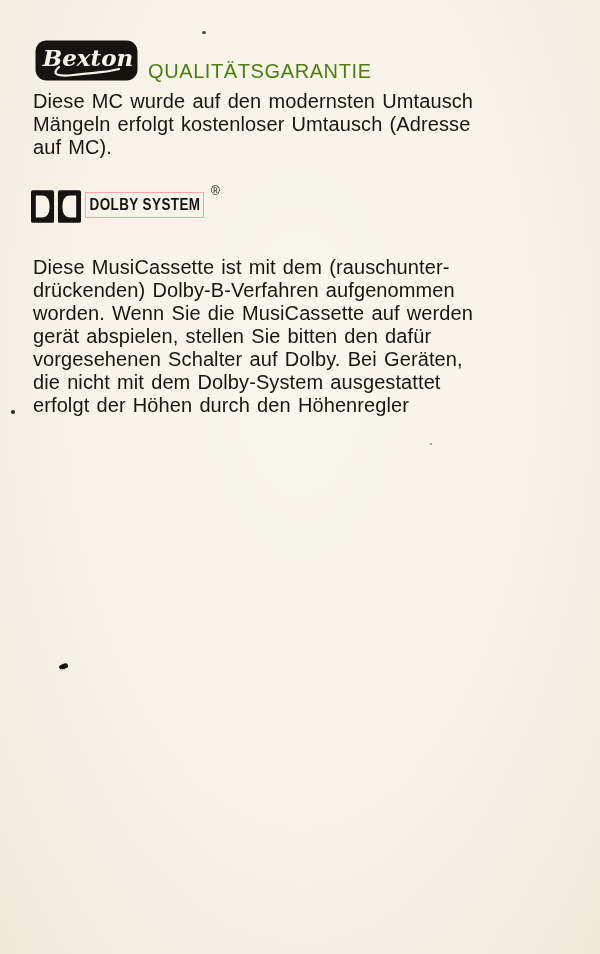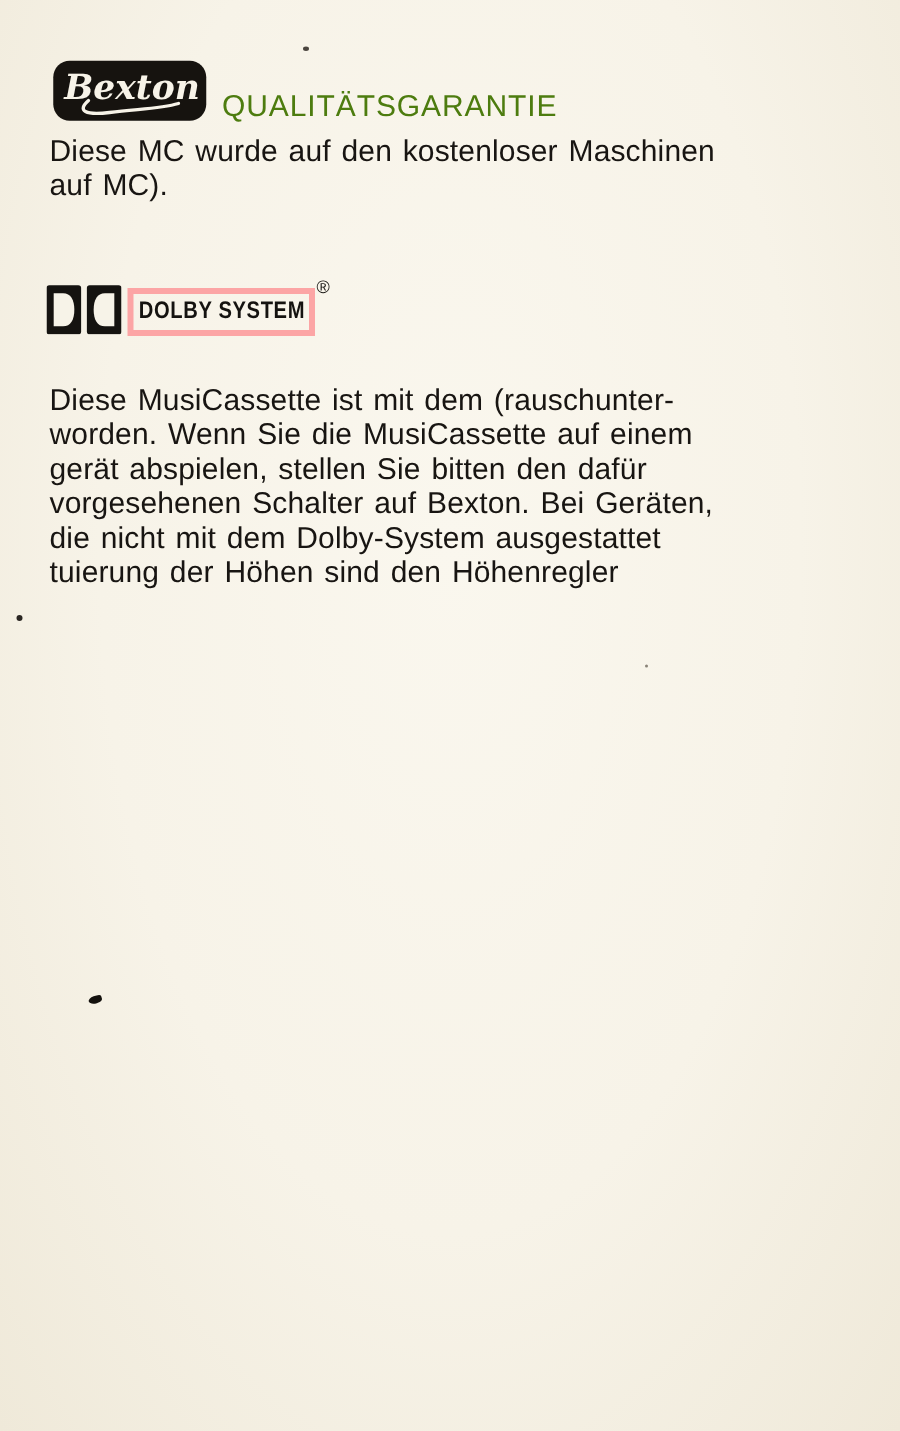--- a/index.html
+++ b/index.html
@@ -40,21 +40,21 @@
   }
   .para-guarantee { top: 90px; }
   .para-dolby-notice { top: 256px; }
 
   
   .dolby-row { position: absolute; left: 31px; top: 189px; height: 36px; }
   .dolby-dd { position: absolute; left: 0; top: 1px; }
   .dolby-box {
     position: absolute; left: 54px; top: 3px;
     width: 117px; height: 24px;
-    border: 4px solid #fca5a5;
+    border: 1px solid #fca5a5;
     background: transparent;
     display: flex; align-items: center; justify-content: center;
   }
   .dolby-box .dolby-label {
     display: inline-block;
     font-size: 16px; font-weight: 700;
     letter-spacing: 0.5px;
     transform: scaleX(0.84);
     white-space: nowrap;
     color: #151310;
@@ -87,43 +87,45 @@
     <svg width="103" height="41" viewBox="0 0 103 41">
       <rect x="0.5" y="0.5" width="102" height="40" rx="11" fill="#16130f"></rect>
       <text x="53" y="26" text-anchor="middle" font-family="DejaVu Serif, serif" font-style="italic" font-weight="bold" font-size="23" fill="#f7f3e8">Bexton</text>
       <path d="M24 27 C16 34 22 37 38 35 C58 32.5 72 32.5 84 29" fill="none" stroke="#f7f3e8" stroke-width="2.2" stroke-linecap="round"></path>
     </svg>
   </div>
 
   <h1 class="heading">QUALITÄTSGARANTIE</h1>
 
   <section class="para para-guarantee">
-    <div class="line">Diese MC wurde auf den kostenloser Maschinen</div>
+    <div class="line">Diese MC wurde auf den modernsten Umtausch</div>
+    <div class="line">Mängeln erfolgt kostenloser Umtausch (Adresse</div>
     <div class="line">auf MC).</div>
   </section>
 
   <div class="dolby-row">
     <svg class="dolby-dd" width="50" height="33" viewBox="0 0 52 34">
       <rect x="0" y="0" width="24" height="34" rx="2" fill="#151310"></rect>
       <path d="M5 5.5 H11.5 C16.8 5.5 19.3 10 19.3 17 C19.3 24 16.8 28.5 11.5 28.5 H5 Z" fill="#f7f3e8"></path>
       <rect x="28" y="0" width="24" height="34" rx="2" fill="#151310"></rect>
       <path d="M47 5.5 H40.5 C35.2 5.5 32.7 10 32.7 17 C32.7 24 35.2 28.5 40.5 28.5 H47 Z" fill="#f7f3e8"></path>
     </svg>
     <div class="dolby-box">
       <span class="dolby-label">DOLBY SYSTEM</span>
     </div>
     <span class="dolby-reg">®</span>
   </div>
 
   <section class="para para-dolby-notice">
     <div class="line">Diese MusiCassette ist mit dem (rauschunter-</div>
-    <div class="line">worden. Wenn Sie die MusiCassette auf einem</div>
+    <div class="line">drückenden) Dolby-B-Verfahren aufgenommen</div>
+    <div class="line">worden. Wenn Sie die MusiCassette auf werden</div>
     <div class="line">gerät abspielen, stellen Sie bitten den dafür</div>
-    <div class="line">vorgesehenen Schalter auf Bexton. Bei Geräten,</div>
+    <div class="line">vorgesehenen Schalter auf Dolby. Bei Geräten,</div>
     <div class="line">die nicht mit dem Dolby-System ausgestattet</div>
-    <div class="line">tuierung der Höhen sind den Höhenregler</div>
+    <div class="line">erfolgt der Höhen durch den Höhenregler</div>
   </section>
 
   <div class="speck speck-left"></div>
   <div class="speck speck-blob"></div>
   <div class="speck speck-right"></div>
 
 </div>
 
 </body></html>

